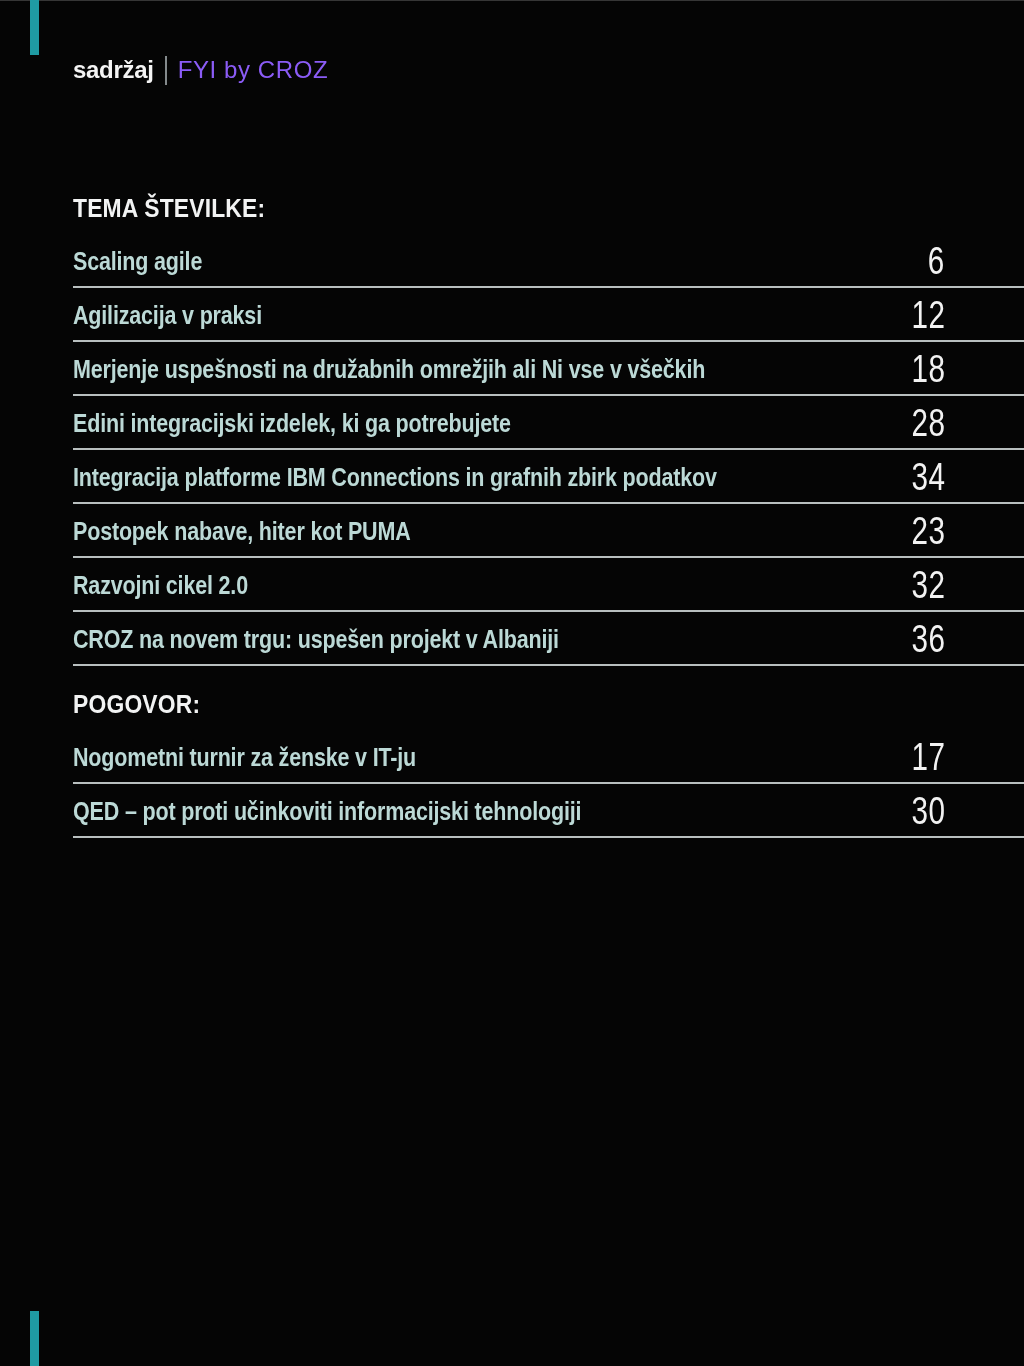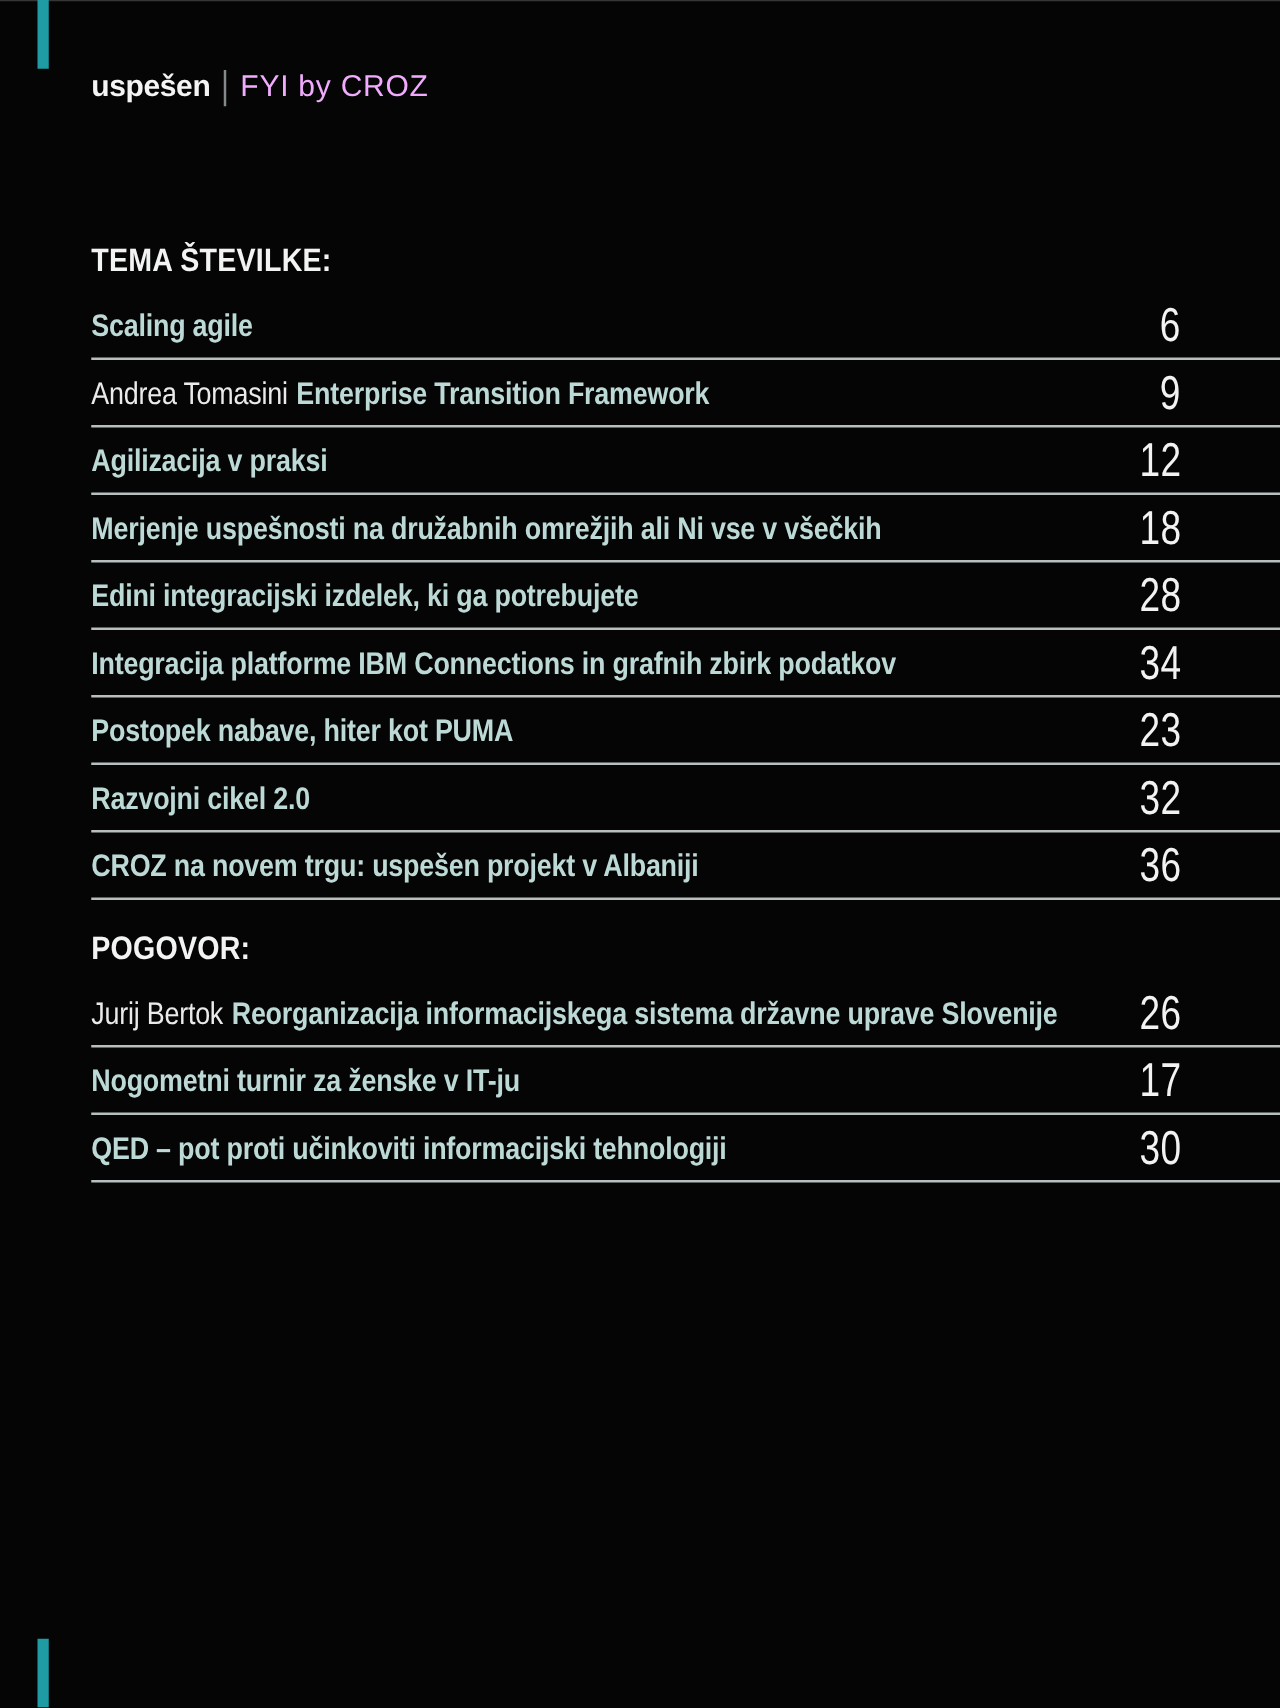--- a/index.html
+++ b/index.html
@@ -29,21 +29,21 @@
     position:absolute;left:73px;top:54px;height:32px;
     display:flex;align-items:center;
   }
   .brand-bold{
     font-weight:700;font-size:24px;color:#f4f4f4;letter-spacing:-0.3px;
   }
   .header-divider{
     width:2px;height:29px;background:#848a8c;margin:0 11px;flex:0 0 auto;
   }
   .brand-light{
-    font-weight:400;font-size:24px;color:#f0abfc;letter-spacing:0.6px;
+    font-weight:400;font-size:24px;color:#8b5cf6;letter-spacing:0.6px;
   }
 
   .toc{position:absolute;left:73px;right:0;top:170px;}
 
   .section-heading{height:64px;margin:0;position:relative;}
   .heading-text{
     position:absolute;left:0;bottom:10px;
     font-size:26px;font-weight:700;color:var(--heading);
     white-space:nowrap;letter-spacing:0.2px;
     transform:scaleX(0.88);transform-origin:0 100%;
@@ -66,36 +66,32 @@
 </style>
 </head>
 <body>
 
 <div class="page">
   <div class="top-edge"></div>
   <div class="fold-mark fold-top"></div>
   <div class="fold-mark fold-bottom"></div>
 
   <header class="page-header">
-    <span class="brand-bold">uspešen</span>
+    <span class="brand-bold">sadržaj</span>
     <span class="header-divider"></span>
     <span class="brand-light">FYI by CROZ</span>
   </header>
 
   <main class="toc" id="toc">
       <h2 class="section-heading">
         <span class="heading-text">TEMA ŠTEVILKE:</span>
       </h2>
       <div class="row">
         <div class="row-title"><span class="row-main">Scaling agile</span></div>
         <div class="row-num">6</div>
-      </div>
-      <div class="row">
-        <div class="row-title"><span class="row-prefix">Andrea Tomasini</span><span class="row-main">Enterprise Transition Framework</span></div>
-        <div class="row-num">9</div>
       </div>
       <div class="row">
         <div class="row-title"><span class="row-main">Agilizacija v praksi</span></div>
         <div class="row-num">12</div>
       </div>
       <div class="row">
         <div class="row-title"><span class="row-main">Merjenje uspešnosti na družabnih omrežjih ali Ni vse v všečkih</span></div>
         <div class="row-num">18</div>
       </div>
       <div class="row">
@@ -115,24 +111,20 @@
         <div class="row-num">32</div>
       </div>
       <div class="row">
         <div class="row-title"><span class="row-main">CROZ na novem trgu: uspešen projekt v Albaniji</span></div>
         <div class="row-num">36</div>
       </div>
       <h2 class="section-heading">
         <span class="heading-text">POGOVOR:</span>
       </h2>
       <div class="row">
-        <div class="row-title"><span class="row-prefix">Jurij Bertok</span><span class="row-main">Reorganizacija informacijskega sistema državne uprave Slovenije</span></div>
-        <div class="row-num">26</div>
-      </div>
-      <div class="row">
         <div class="row-title"><span class="row-main">Nogometni turnir za ženske v IT-ju</span></div>
         <div class="row-num">17</div>
       </div>
       <div class="row">
         <div class="row-title"><span class="row-main">QED – pot proti učinkoviti informacijski tehnologiji</span></div>
         <div class="row-num">30</div>
       </div>
     </main>
 </div>
 

